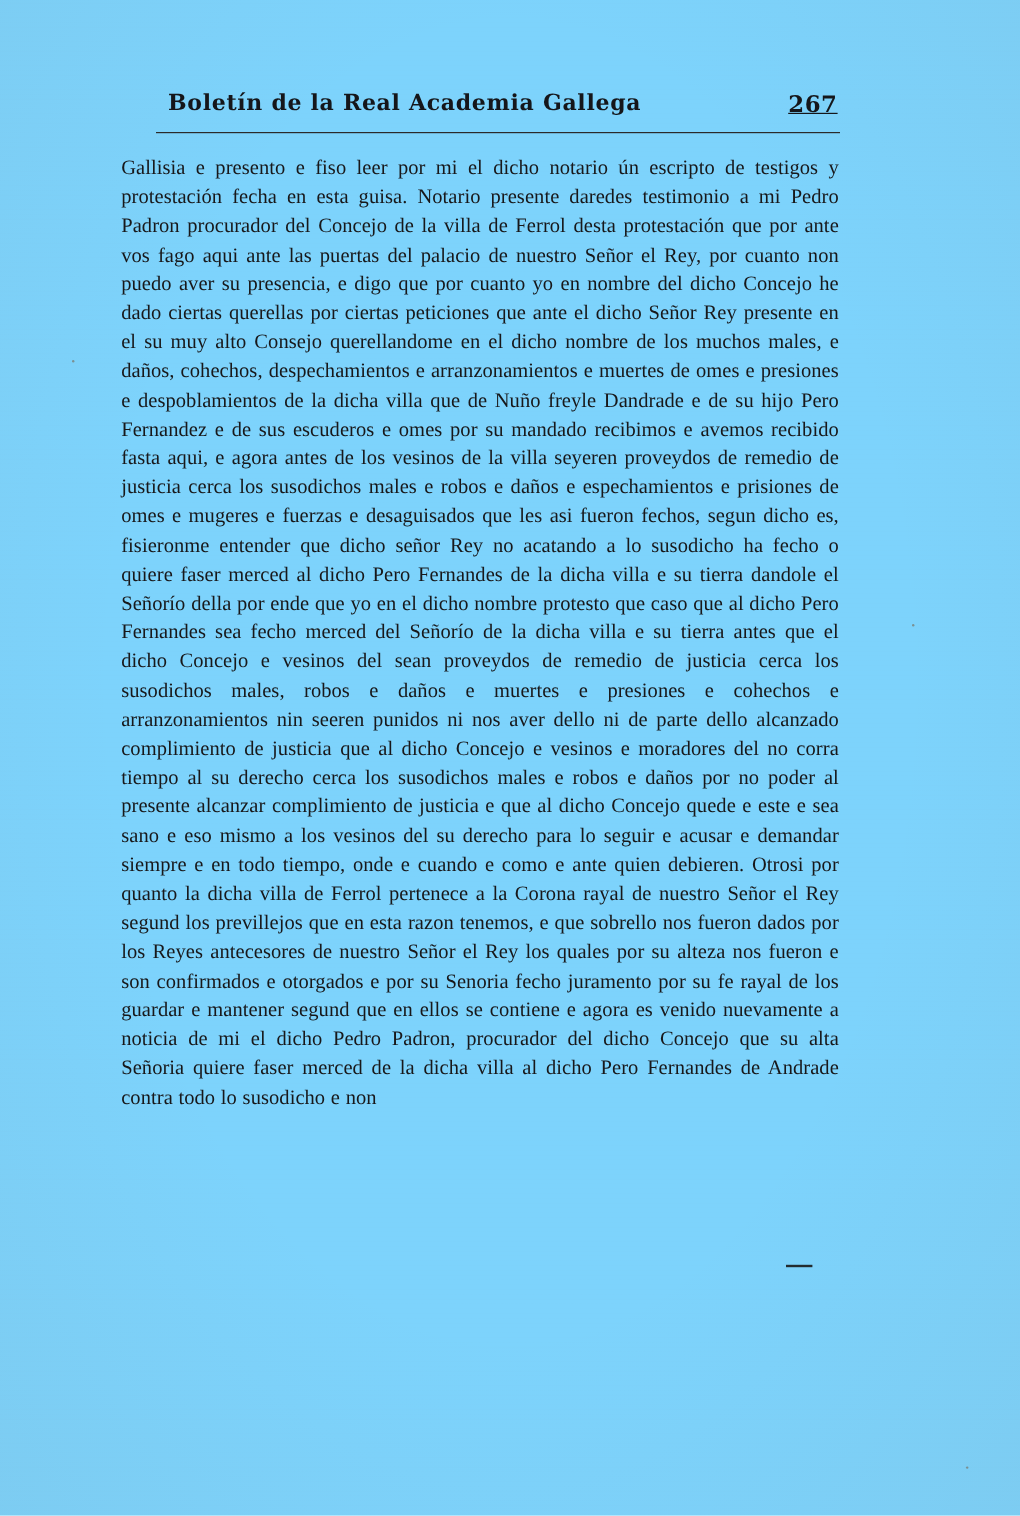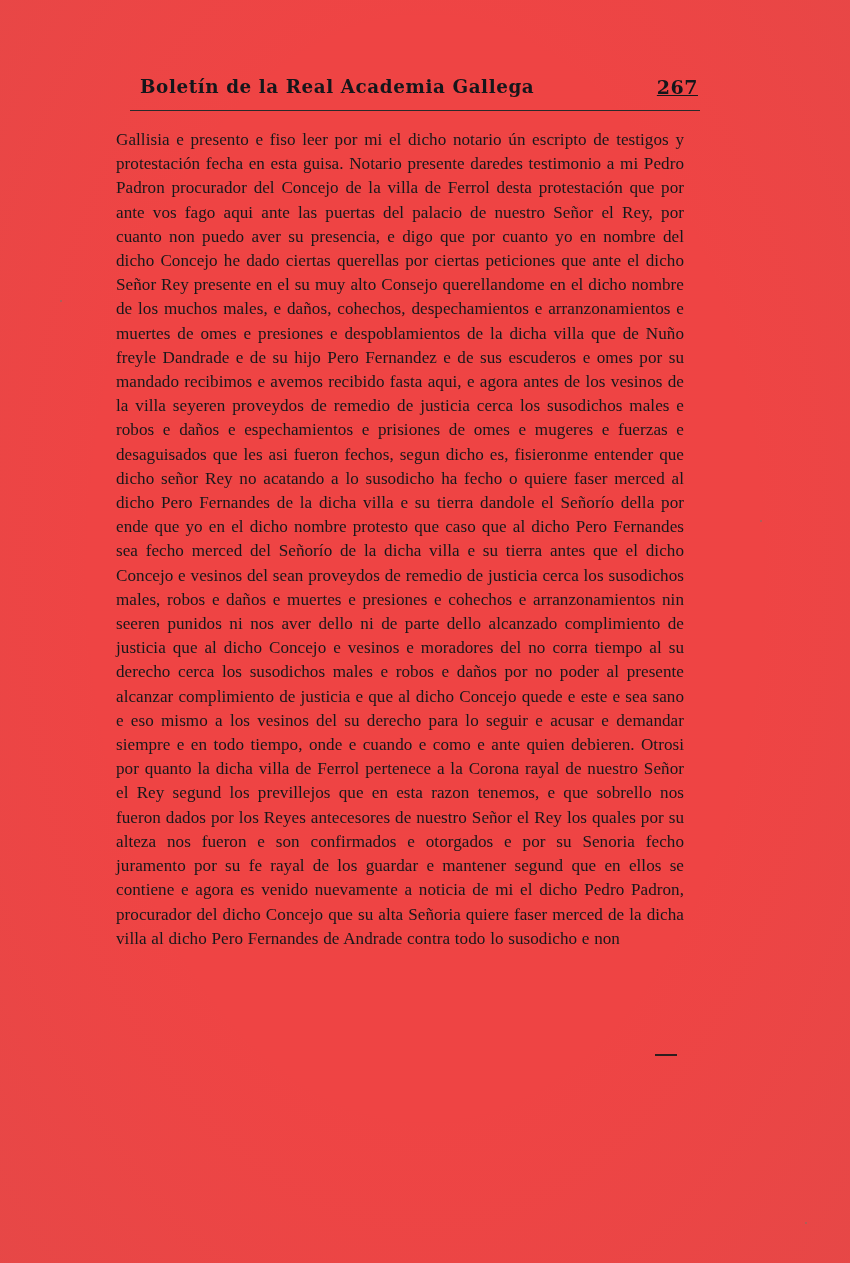--- a/index.html
+++ b/index.html
@@ -11,21 +11,21 @@
     height: 1263px;
     background: #ffffff;
     font-family: "Liberation Serif", serif;
     color: #1a1a1a;
     position: relative;
     overflow: hidden;
   }
   .page {
     position: absolute;
     inset: 0;
-    background: #ef4444;
+    background: #7dd3fc;
   }
   
   .page::before {
     content: "";
     position: absolute;
     inset: 0;
     background:
       radial-gradient(ellipse at 50% 45%, rgba(255,255,255,0) 55%, rgba(120,115,105,0.07) 100%);
     pointer-events: none;
   }
@@ -74,21 +74,21 @@
     font-family: "Liberation Serif", serif;
     font-size: 17.1px;
     line-height: 24.2px;
     text-align: justify;
     text-justify: inter-word;
     color: #18181a;
     letter-spacing: 0.05px;
     word-spacing: 0.4px;
   }
   .body-text p {
-    margin: 16px;
+    margin: 1px;
     text-indent: 0;
   }
   
   .ink-overlay {
     position: absolute;
     inset: 0;
     pointer-events: none;
     opacity: 0.35;
     background-image:
       repeating-linear-gradient(0deg, rgba(0,0,0,0.012) 0px, rgba(0,0,0,0) 2px, rgba(0,0,0,0) 4px);

